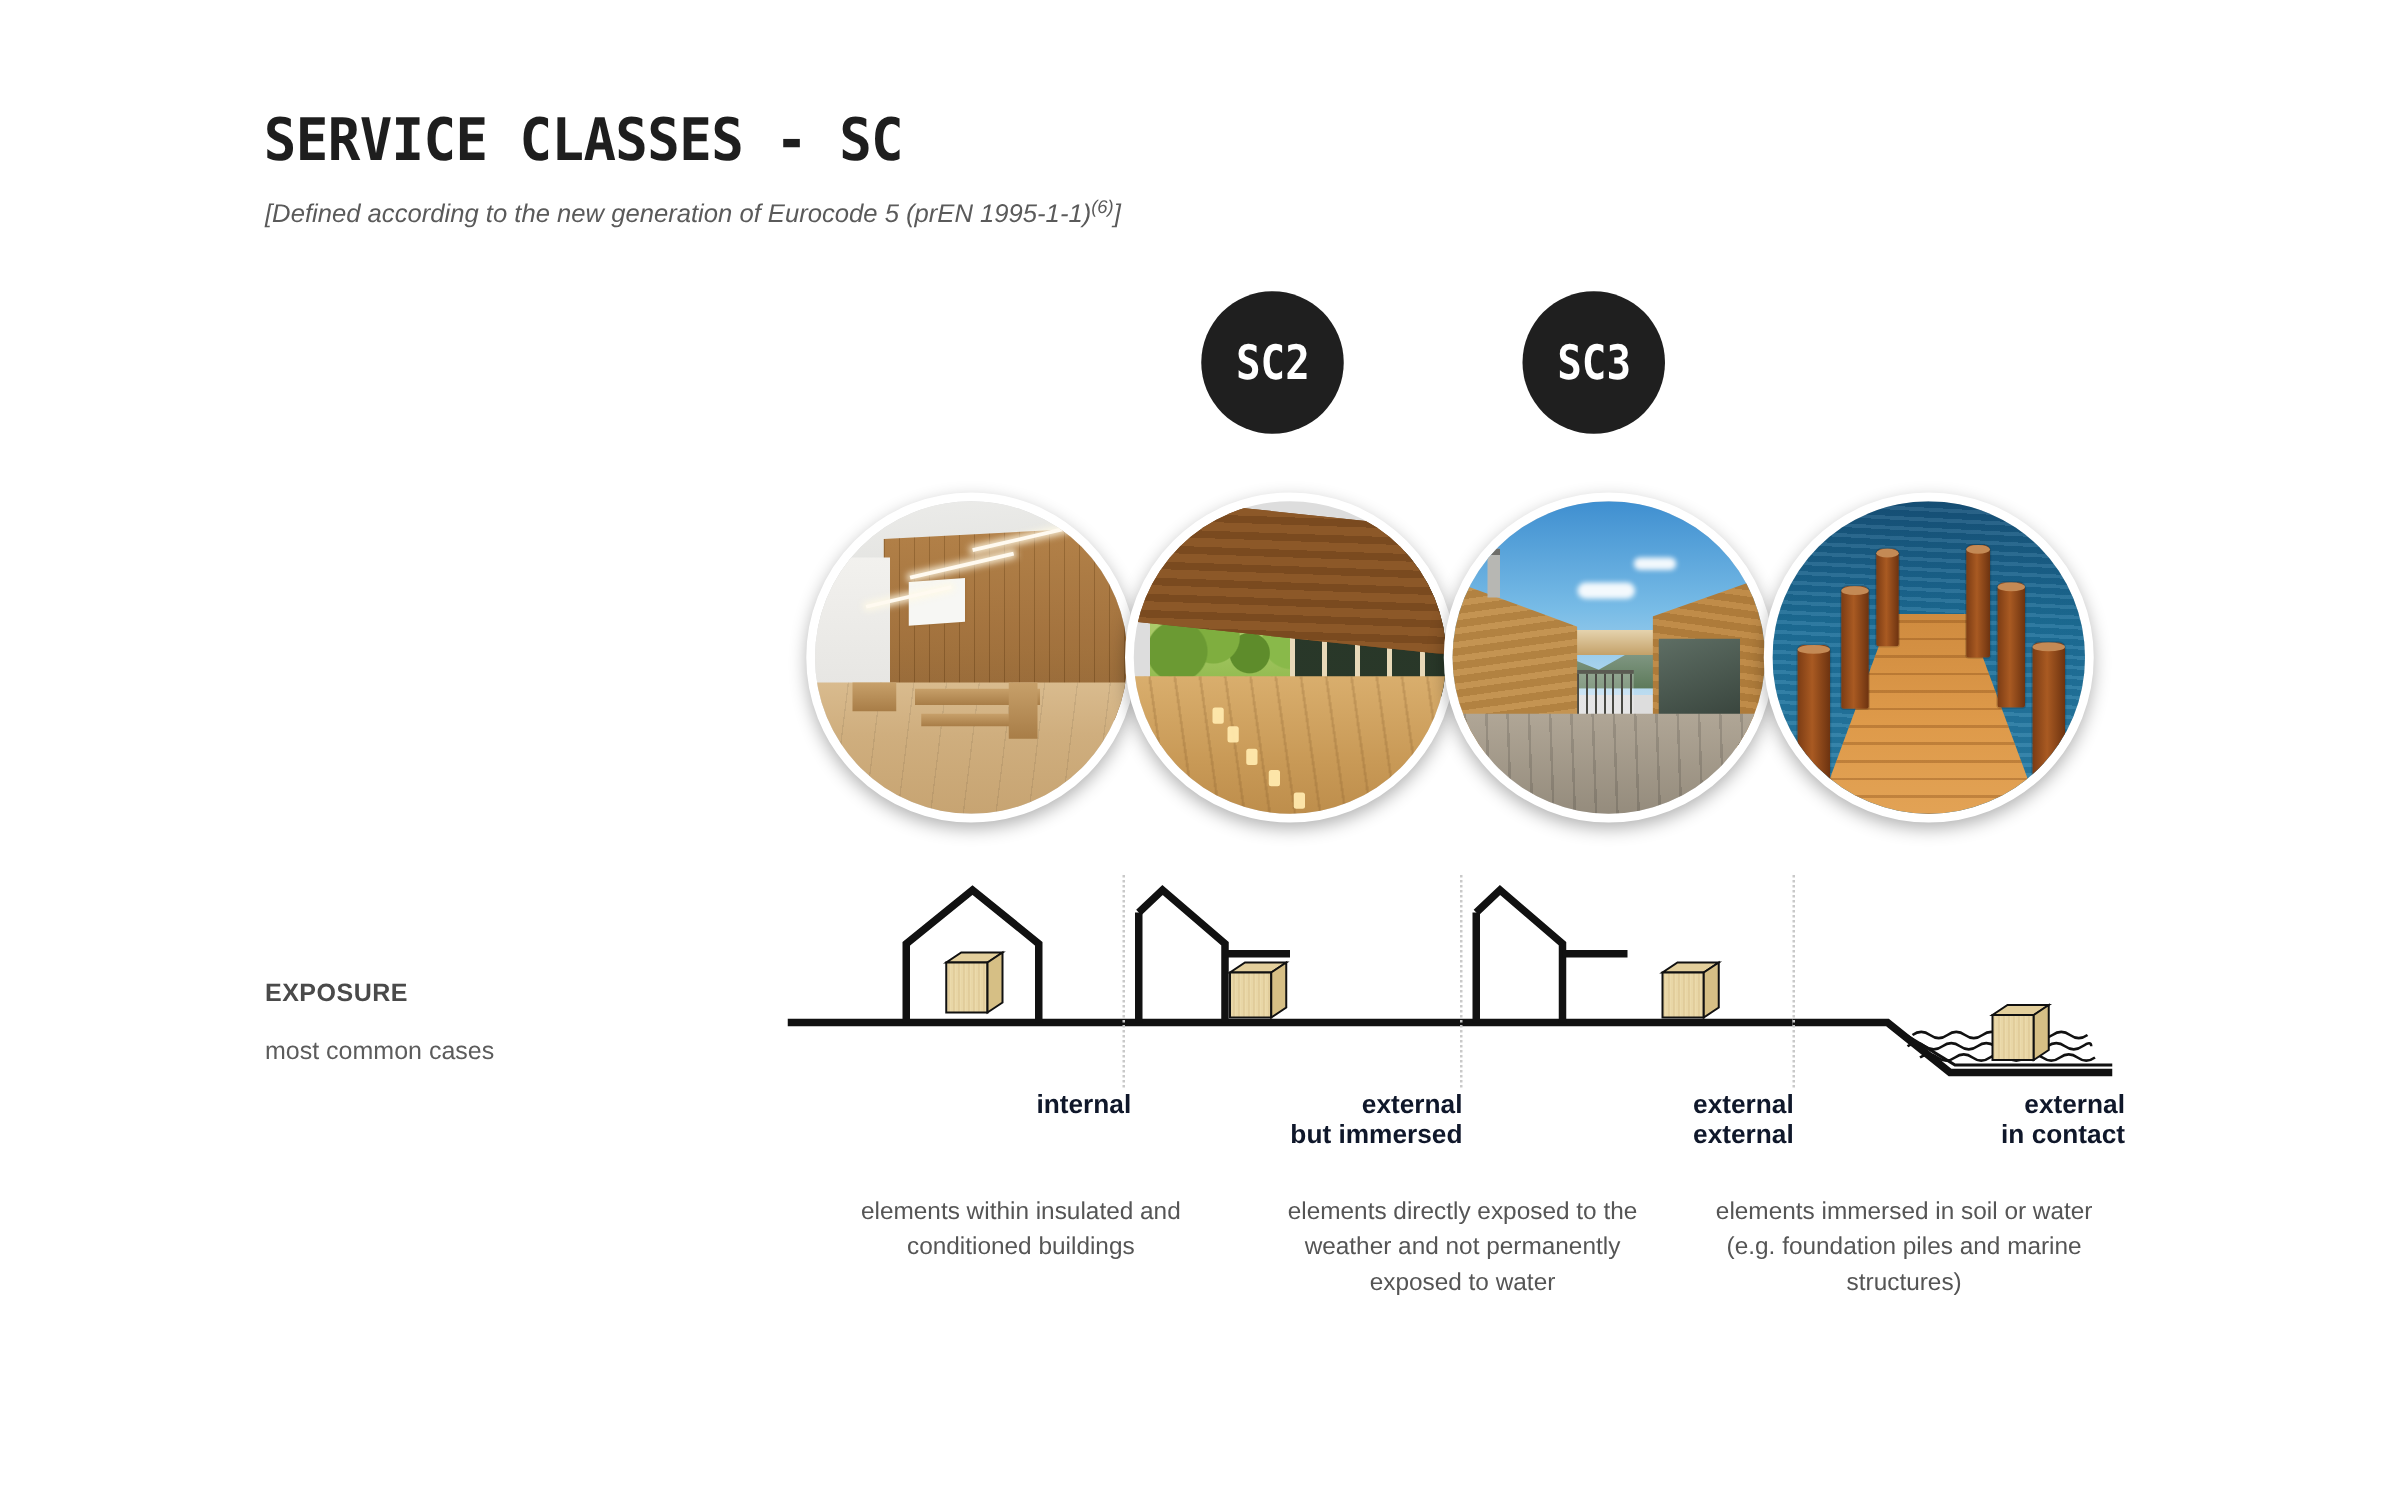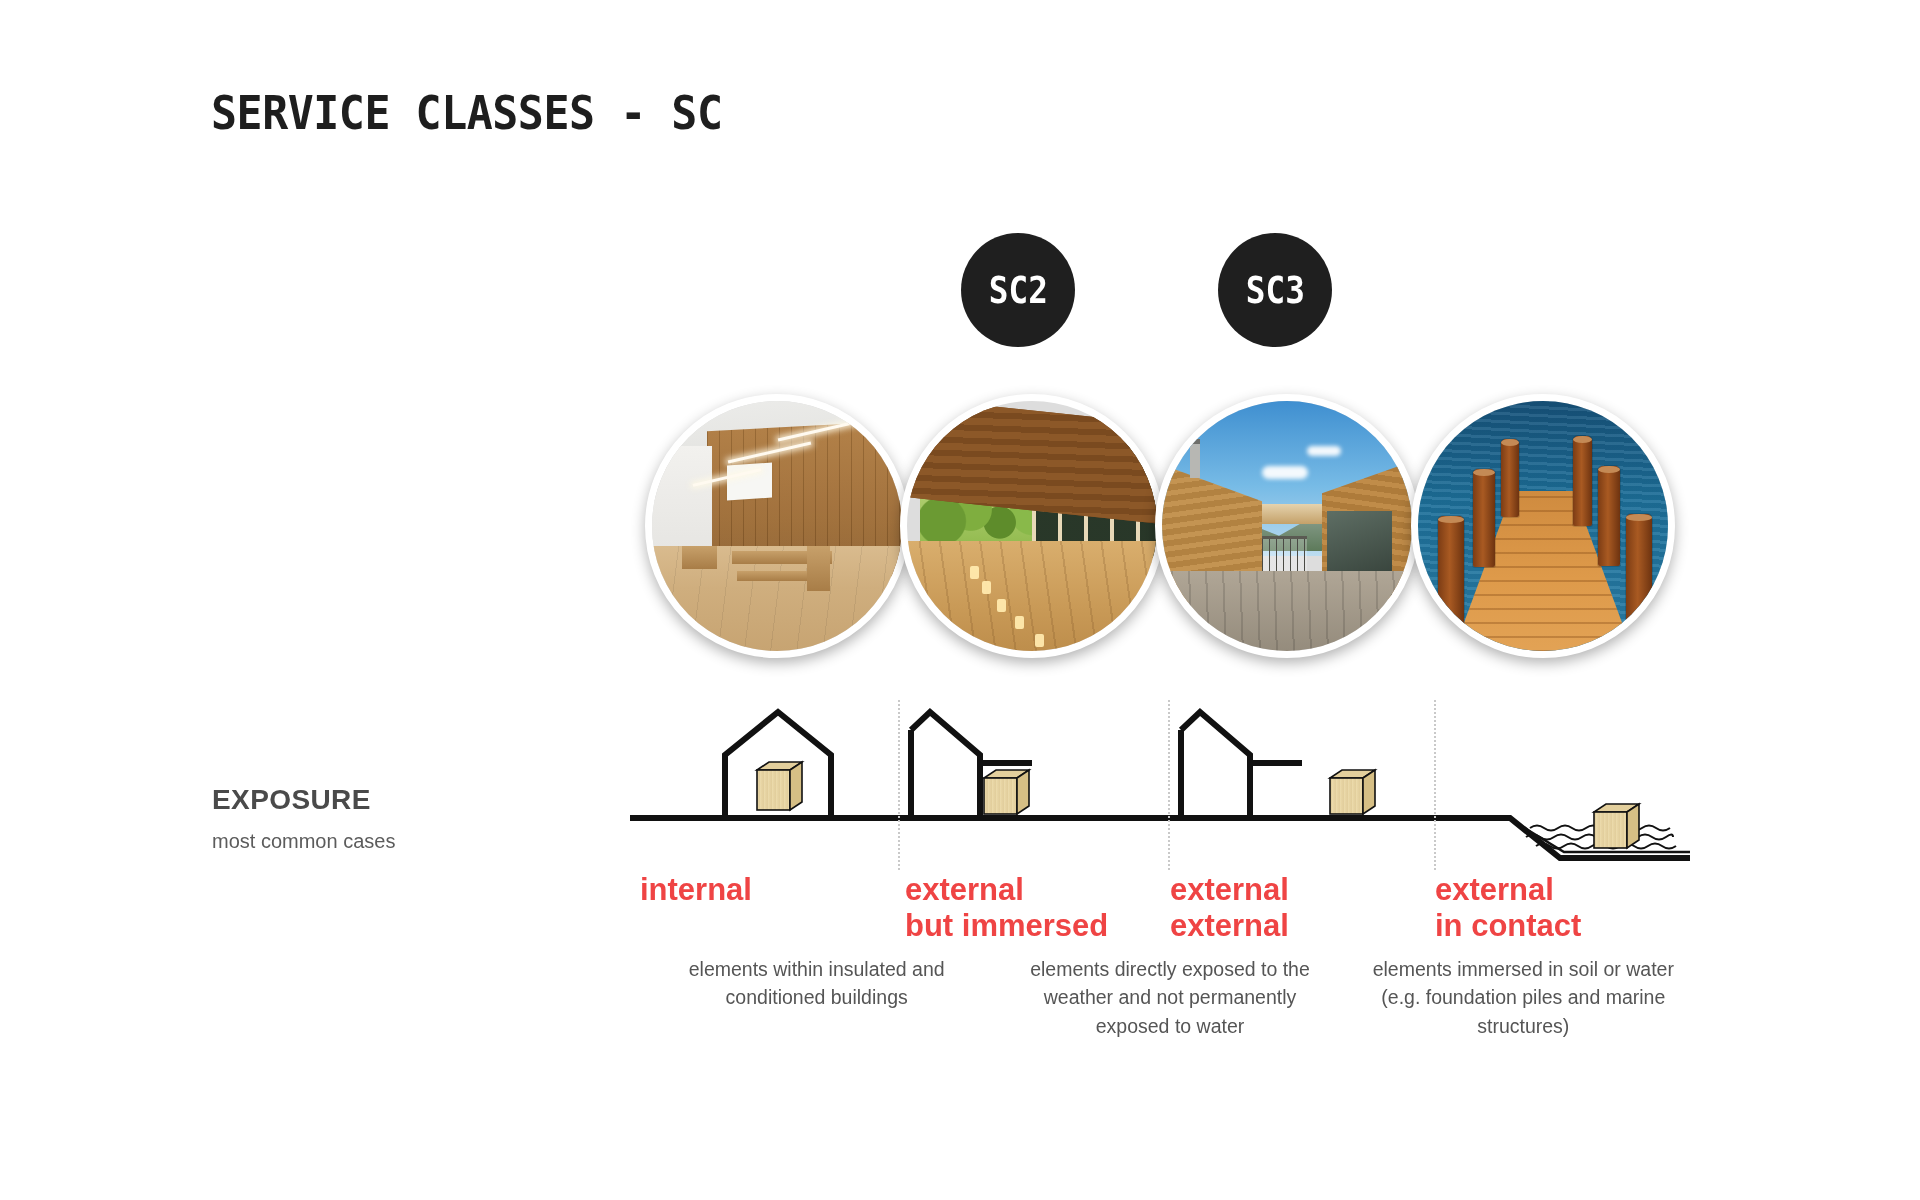--- a/index.html
+++ b/index.html
@@ -131,46 +131,47 @@
        linear-gradient(180deg,#cf8b3f 0%,#de9a4a 50%,#e3a457 100%);
      clip-path:polygon(34% 0,66% 0,100% 100%,0 100%);}
   .sc4-pile{position:absolute;background:linear-gradient(90deg,#7c3c14,#a95a22 45%,#6d3310);
      border-radius:5px 5px 2px 2px;box-shadow:0 0 0 1px rgba(0,0,0,.15);}
   .sc4-pile::before{content:"";position:absolute;left:0;right:0;top:0;height:7px;
      background:#c48a55;border-radius:50%;}
 
   
   .exposure-title{
     position:absolute;left:212px;top:784px;
-    font-size:28px;font-weight:bold;letter-spacing:.4px;color:#4a4a4a;
+    font-size:20px;font-weight:bold;letter-spacing:.4px;color:#4a4a4a;
   }
   .exposure-sub{
     position:absolute;left:212px;top:830px;
     font-size:20px;color:#5c5c5c;
   }
 
   .diagram{position:absolute;left:630px;top:700px;width:1060px;height:170px;}
   .dotted{position:absolute;top:0;width:0;height:170px;
      border-left:2px dotted #c9c9c9;}
 
   .labels{position:absolute;left:640px;top:872px;width:1060px;
      display:flex;}
-  .labels .col{flex:1;text-align:left;font-size:31px;font-weight:bold;
-     color:#ef4444;line-height:1.16;}
+  .labels .col{flex:1;text-align:right;font-size:21px;font-weight:bold;
+     color:#0f172a;line-height:1.16;}
 
   .descs{position:absolute;left:640px;top:955px;width:1060px;display:flex;}
   .descs .col{flex:1;text-align:center;font-size:19.5px;color:#555555;
      line-height:1.45;padding:0 14px;box-sizing:border-box;}
 </style>
 </head>
 <body>
 
 <div class="page">
 
   <div class="title">SERVICE CLASSES - SC</div>
+  <div class="subtitle"><span>[Defined according to the new generation of Eurocode 5 (prEN 1995-1-1)</span><sup>(6)</sup><span>]</span></div>
 
   <div class="badge" style="left:961px;top:233px">
       <span>SC2</span>
     </div>
   <div class="badge" style="left:1218px;top:233px">
       <span>SC3</span>
     </div>
 
   <div class="photo" style="left:645px;top:394px">
     <div class="scene">

